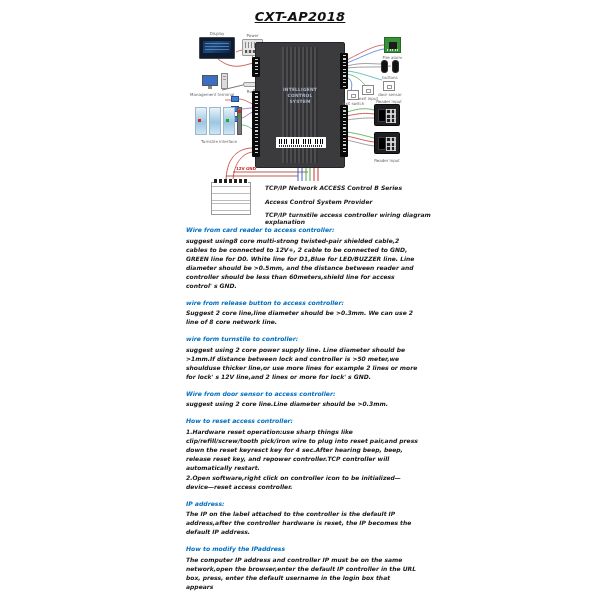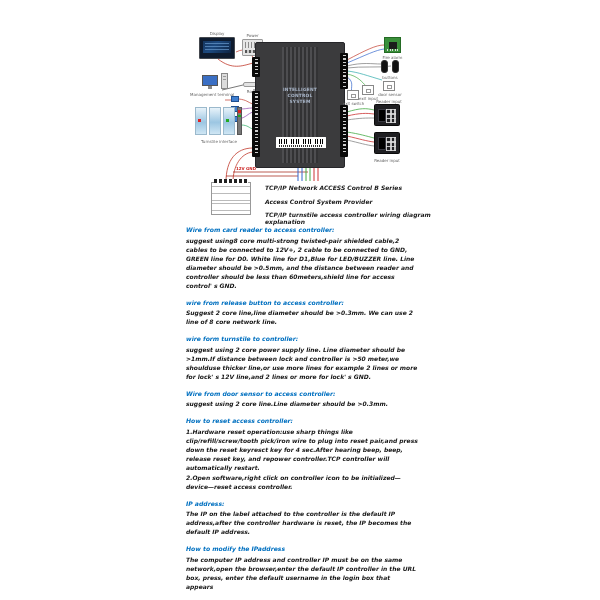--- a/index.html
+++ b/index.html
@@ -101,20 +101,21 @@
   .creds .val { color:#161616; }
   .creds .gap { display:inline-block; width:14px; }
 
   svg.wires { position:absolute; left:0; top:0; pointer-events:none; }
 </style>
 </head>
 <body>
 
 <div id="page">
 
+  <div class="title">CXT-AP2018</div>
 
   <div id="diagram">
 
     <svg class="wires" width="600" height="225" viewBox="0 0 600 225">
 
       <path d="M218,59 C232,70 242,66 253,63" stroke="#c0392b" stroke-width=".8" fill="none"></path>
       <path d="M252,56 C256,61 255,63 253,66" stroke="#c0392b" stroke-width=".8" fill="none"></path>
       <path d="M236,52 Q240,50 243,50" stroke="#c0392b" stroke-width=".7" fill="none"></path>
       <path d="M222,90 L243,85" stroke="#555" stroke-width=".8" fill="none"></path>
       <path d="M264,85 C270,87 268,89 253,90" stroke="#555" stroke-width=".8" fill="none"></path>

